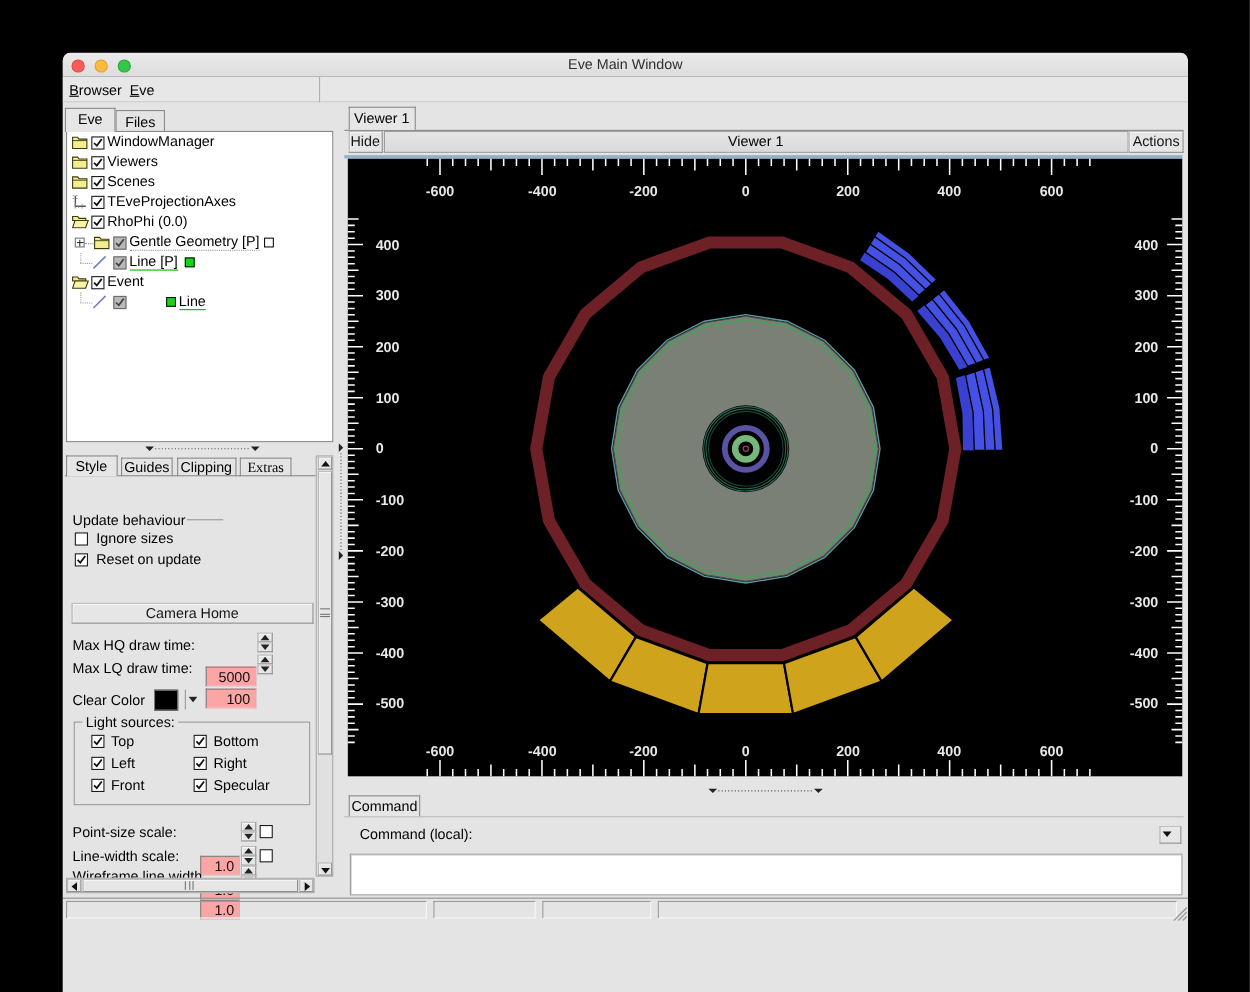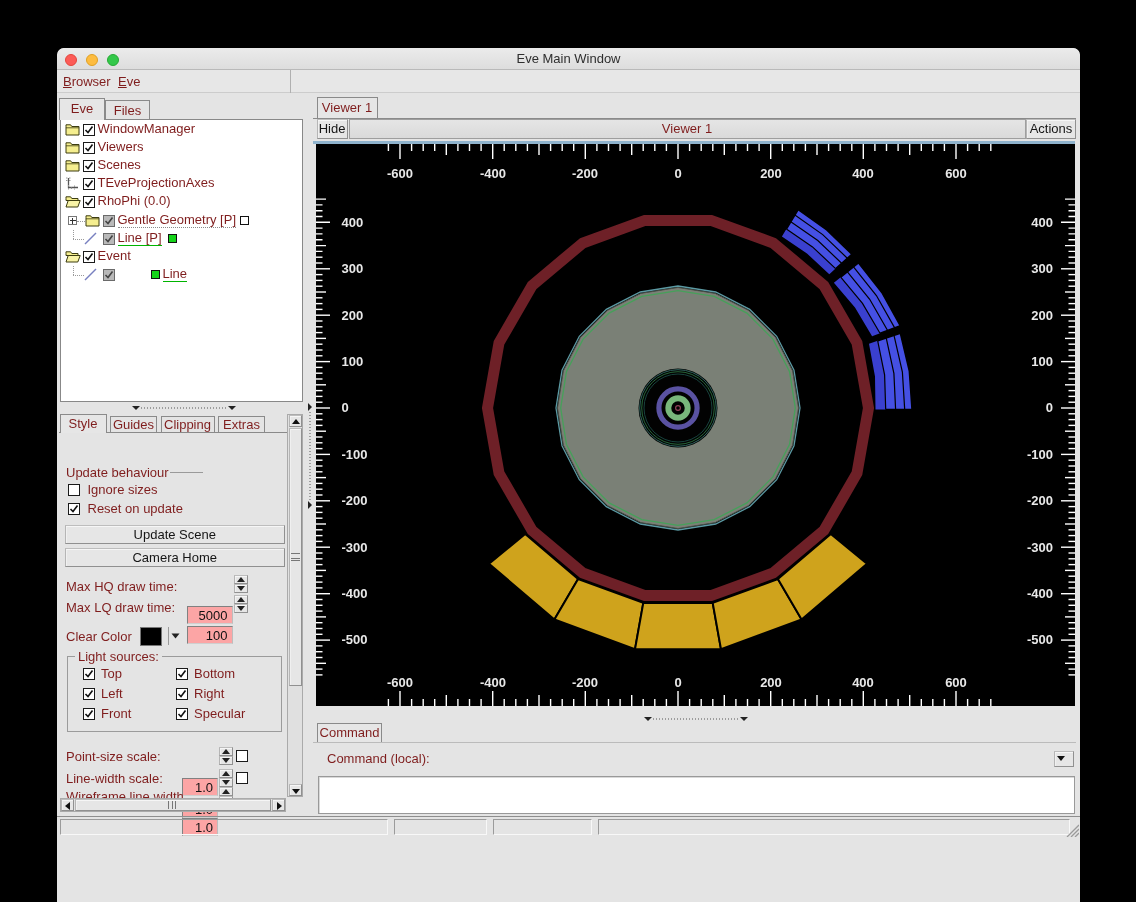--- a/index.html
+++ b/index.html
@@ -1,17 +1,17 @@
 <!DOCTYPE html>
 <html><head><meta charset="utf-8"><style>
 *{margin:0;padding:0;box-sizing:border-box;}
 html,body{width:1136px;height:902px;background:#000;font-family:"Liberation Sans",sans-serif;}
 #win{position:absolute;left:57px;top:48px;width:1023px;height:887px;background:#e4e4e4;border-radius:7px 7px 7px 7px;overflow:hidden;}
 .abs{position:absolute;}
-.t13{font-size:13px;color:#7f1d1d;}
+.t13{font-size:13px;color:#000000;}
 .btn{background:#e6e6e6;border:1px solid #909090;border-top-color:#bdbdbd;border-left-color:#b5b5b5;box-shadow:inset 0 1px 0 #f6f6f6, inset 1px 0 0 #f0f0f0;}
 .sunk{background:#fca5a5;border:1px solid #818181;border-bottom-color:#cfcfcf;border-right-color:#bdbdbd;margin-top:31px;}
 .tab{background:#e4e4e4;border:1px solid #8a8a8a;border-bottom:none;}
 .seg{border:1px solid #9b9b9b;border-bottom-color:#f8f8f8;border-right-color:#f8f8f8;}
 .ck{position:absolute;width:12px;height:12px;background:#fff;border:1px solid #1a1a1a;}
 .ckg{position:absolute;width:12px;height:12px;background:#b9b9b9;border:1px solid #6a6a6a;}
 </style></head><body>
 <div id="win">
 
 <div class="abs" style="left:0;top:0;width:1023px;height:22px;background:linear-gradient(#ebebeb,#dddddd);border-bottom:1px solid #b9b9b9;border-radius:7px 7px 0 0;"></div>
@@ -126,33 +126,32 @@
 <div class="abs t13" style="left:60.5px;top:218.10000000000002px;height:16px;line-height:16px;z-index:4;border-bottom:1.5px solid #00b400;white-space:nowrap;margin-left:45px;">Line</div>
 <div class="abs" style="left:93.5px;top:222.10000000000002px;width:9px;height:9px;background:#15d41a;border:1.5px solid #111;z-index:4;"></div>
 <svg class="abs" style="left:75px;top:356px;z-index:2" width="110" height="8" viewBox="0 0 110 8">
       <path d="M0 2 l4 4 l4 -4 z" fill="#222"></path>
       <path d="M96 2 l4 4 l4 -4 z" fill="#222"></path>
       <line x1="9" y1="4" x2="95" y2="4" stroke="#555" stroke-dasharray="1 2"></line>
     </svg>
 <div class="abs tab t13" style="left:2.5px;top:366.0px;width:47px;height:19px;text-align:center;line-height:17px;z-index:3;background:#e6e6e6;">Style</div>
 <div class="abs tab t13" style="left:53.0px;top:367.5px;width:47px;height:17px;text-align:center;line-height:15px;z-index:1;background:#e4e4e4;">Guides</div>
 <div class="abs tab t13" style="left:103.5px;top:367.5px;width:54px;height:17px;text-align:center;line-height:15px;z-index:1;background:#e4e4e4;">Clipping</div>
-<div class="abs tab t13" style="left:161.0px;top:367.5px;width:47px;height:17px;text-align:center;line-height:15px;z-index:1;background:#e4e4e4;">Extras</div>
+<div class="abs tab t13" style="left:161.0px;top:367.5px;width:47px;height:17px;text-align:center;line-height:15px;z-index:1;background:#e4e4e4;font-family:Liberation Serif, serif;">Extras</div>
 <div class="abs" style="left:2px;top:384px;width:244px;height:1px;background:#8a8a8a;z-index:2;"></div>
 <div class="abs t13" style="left:9px;top:417px;">Update behaviour</div>
 <div class="abs" style="left:113px;top:423.5px;width:33px;height:1px;background:#9a9a9a;"></div>
 <div class="ck" style="left:10.5px;top:436.0px;"></div>
 <div class="abs t13" style="left:30.5px;top:434.0px;white-space:nowrap;">Ignore sizes</div>
 <div class="ck" style="left:10.5px;top:454.5px;">
       <svg width="10" height="10" viewBox="0 0 10 10" style="position:absolute;left:0;top:0">
         <path d="M1.5 5 L4 7.5 L8.5 1.5" stroke="#111" stroke-width="1.6" fill="none"></path>
       </svg>
     </div>
 <div class="abs t13" style="left:30.5px;top:452.5px;white-space:nowrap;">Reset on update</div>
-<div class="abs btn" style="left:8.0px;top:477.0px;width:219.5px;height:19px;text-align:center;line-height:17px;font-size:13px;color:#151515;">Update Scene</div>
 <div class="abs btn" style="left:8.0px;top:500.0px;width:219.5px;height:19px;text-align:center;line-height:17px;font-size:13px;color:#151515;">Camera Home</div>
 <div class="abs t13" style="left:9px;top:530.5px;">Max HQ draw time:</div>
 <div class="abs sunk" style="left:129.5px;top:526.5px;width:46px;height:18px;font-size:13px;color:#111;text-align:right;line-height:17px;padding-right:4px;">5000</div>
 <div class="abs btn" style="left:176.5px;top:526.5px;width:14px;height:9px;">
       <svg width="12" height="7" viewBox="0 0 12 7" style="position:absolute;left:0;top:0">
         <path d="M6 1 L10 6 H2 Z" fill="#222"></path>
       </svg>
     </div>
 <div class="abs btn" style="left:176.5px;top:535.5px;width:14px;height:9px;">
       <svg width="12" height="7" viewBox="0 0 12 7" style="position:absolute;left:0;top:0">

